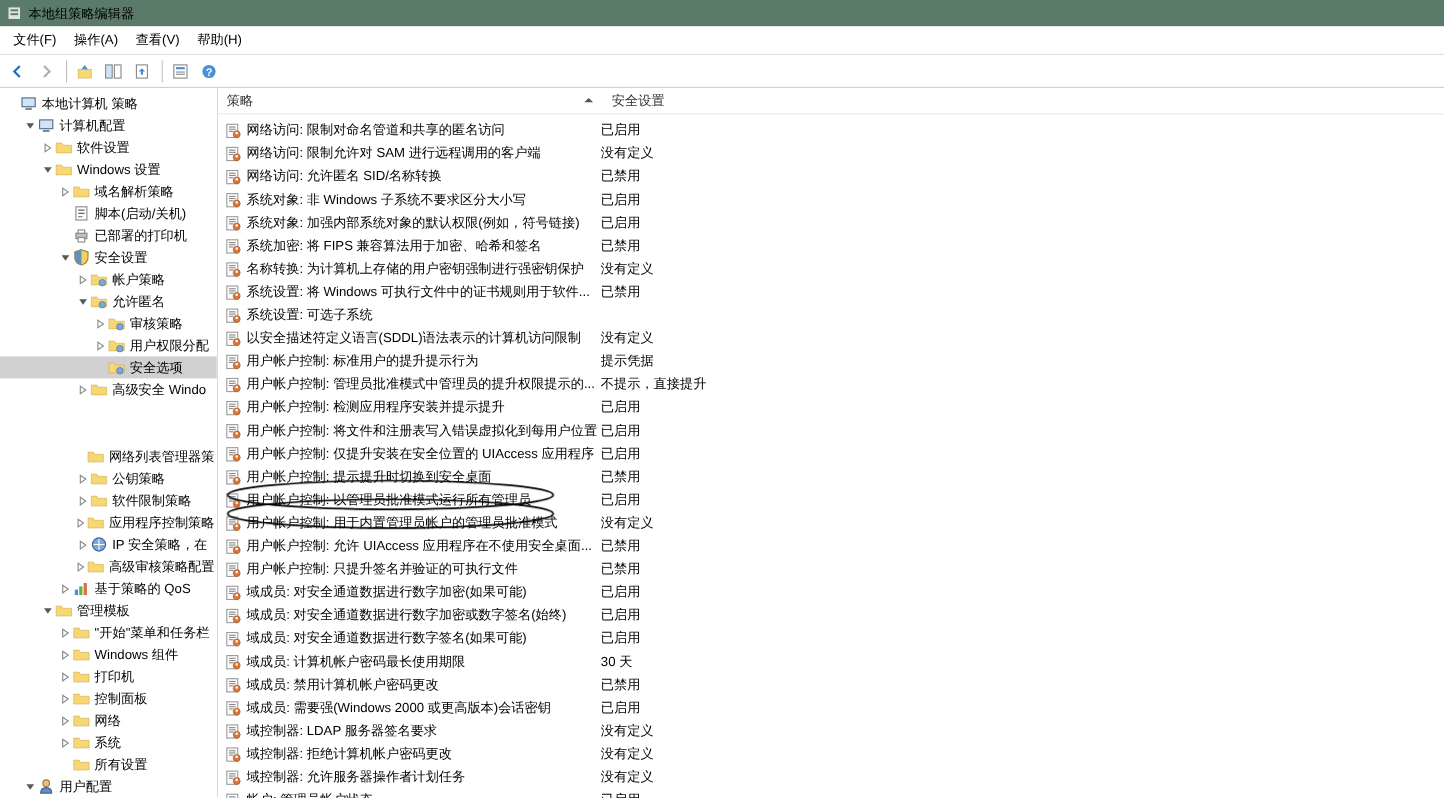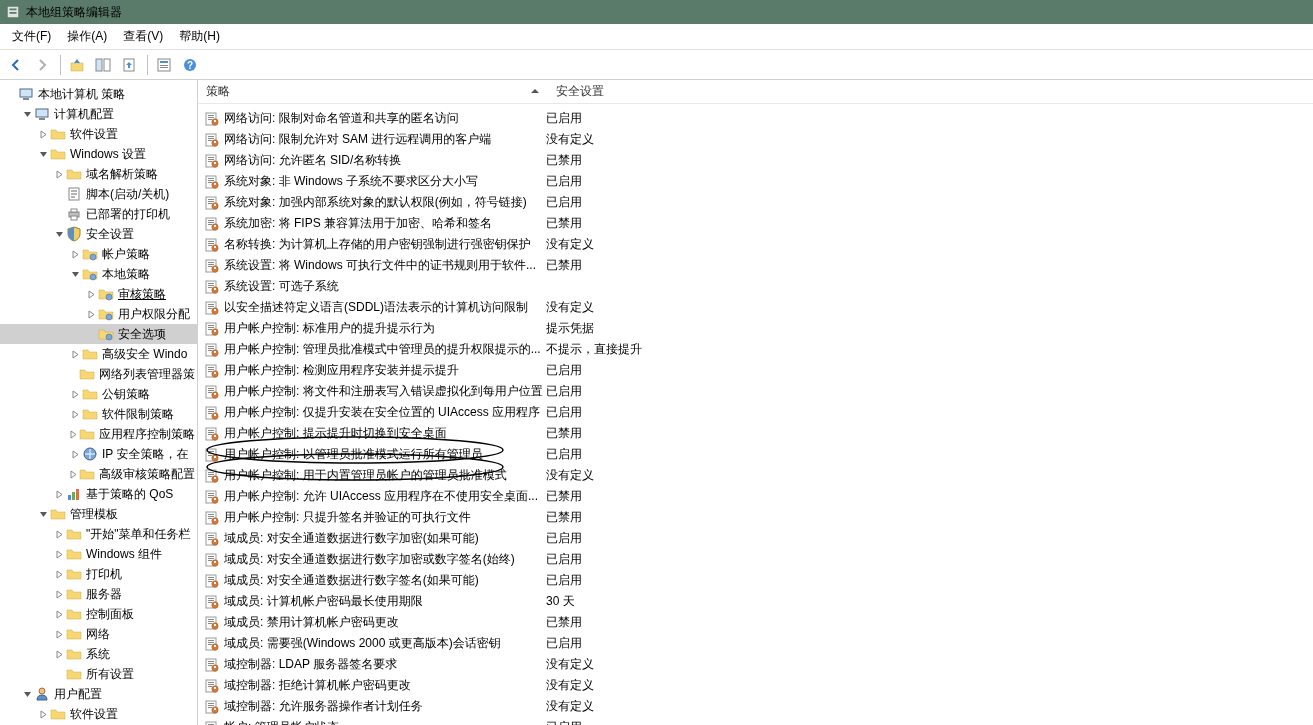--- a/index.html
+++ b/index.html
@@ -207,23 +207,23 @@
       <div class="tree-item" style="padding-left: 68px;">
         <span class="expander">
           <svg width="9" height="9" viewBox="0 0 9 9">
             <path d="M1 2 L8 2 L4.5 7 Z" fill="#595959"></path>
           </svg>
         </span>
         <span class="ticon"><svg width="16" height="16" viewBox="0 0 16 16">
             <path d="M1 4 L6 4 L7 6 L15 6 L15 13 L1 13 Z" class="folder-icon"></path>
             <circle cx="11" cy="11" r="3" fill="#7aa8d8" stroke="#406090" stroke-width="0.5"></circle>
           </svg></span>
-        <span class="tlabel">本地策略</span>
-      </div>
-      <div class="tree-item" style="padding-left: 84px; text-decoration: underline;">
+        <span class="tlabel">允许匿名</span>
+      </div>
+      <div class="tree-item" style="padding-left: 84px;">
         <span class="expander">
           <svg width="9" height="9" viewBox="0 0 9 9">
             <path d="M2 1 L7 4.5 L2 8 Z" fill="none" stroke="#888" stroke-width="1"></path>
           </svg>
         </span>
         <span class="ticon"><svg width="16" height="16" viewBox="0 0 16 16">
             <path d="M1 4 L6 4 L7 6 L15 6 L15 13 L1 13 Z" class="folder-icon"></path>
             <circle cx="11" cy="11" r="3" fill="#7aa8d8" stroke="#406090" stroke-width="0.5"></circle>
           </svg></span>
         <span class="tlabel">审核策略</span>
@@ -252,21 +252,21 @@
         <span class="expander">
           <svg width="9" height="9" viewBox="0 0 9 9">
             <path d="M2 1 L7 4.5 L2 8 Z" fill="none" stroke="#888" stroke-width="1"></path>
           </svg>
         </span>
         <span class="ticon"><svg width="16" height="16" viewBox="0 0 16 16">
             <path d="M1 4 L6 4 L7 6 L15 6 L15 13 L1 13 Z" class="folder-icon"></path>
           </svg></span>
         <span class="tlabel">高级安全 Windo</span>
       </div>
-      <div class="tree-item" style="padding-left: 68px;">
+      <div class="tree-item" style="padding-left: 68px; margin-top: 41px;">
         <span class="expander"></span>
         <span class="ticon"><svg width="16" height="16" viewBox="0 0 16 16">
             <path d="M1 4 L6 4 L7 6 L15 6 L15 13 L1 13 Z" class="folder-icon"></path>
           </svg></span>
         <span class="tlabel">网络列表管理器策</span>
       </div>
       <div class="tree-item" style="padding-left: 68px;">
         <span class="expander">
           <svg width="9" height="9" viewBox="0 0 9 9">
             <path d="M2 1 L7 4.5 L2 8 Z" fill="none" stroke="#888" stroke-width="1"></path>
@@ -371,31 +371,20 @@
       <div class="tree-item" style="padding-left: 52px;">
         <span class="expander">
           <svg width="9" height="9" viewBox="0 0 9 9">
             <path d="M2 1 L7 4.5 L2 8 Z" fill="none" stroke="#888" stroke-width="1"></path>
           </svg>
         </span>
         <span class="ticon"><svg width="16" height="16" viewBox="0 0 16 16">
             <path d="M1 4 L6 4 L7 6 L15 6 L15 13 L1 13 Z" class="folder-icon"></path>
           </svg></span>
         <span class="tlabel">打印机</span>
-      </div>
-      <div class="tree-item" style="padding-left: 52px;">
-        <span class="expander">
-          <svg width="9" height="9" viewBox="0 0 9 9">
-            <path d="M2 1 L7 4.5 L2 8 Z" fill="none" stroke="#888" stroke-width="1"></path>
-          </svg>
-        </span>
-        <span class="ticon"><svg width="16" height="16" viewBox="0 0 16 16">
-            <path d="M1 4 L6 4 L7 6 L15 6 L15 13 L1 13 Z" class="folder-icon"></path>
-          </svg></span>
-        <span class="tlabel">服务器</span>
       </div>
       <div class="tree-item" style="padding-left: 52px;">
         <span class="expander">
           <svg width="9" height="9" viewBox="0 0 9 9">
             <path d="M2 1 L7 4.5 L2 8 Z" fill="none" stroke="#888" stroke-width="1"></path>
           </svg>
         </span>
         <span class="ticon"><svg width="16" height="16" viewBox="0 0 16 16">
             <path d="M1 4 L6 4 L7 6 L15 6 L15 13 L1 13 Z" class="folder-icon"></path>
           </svg></span>

